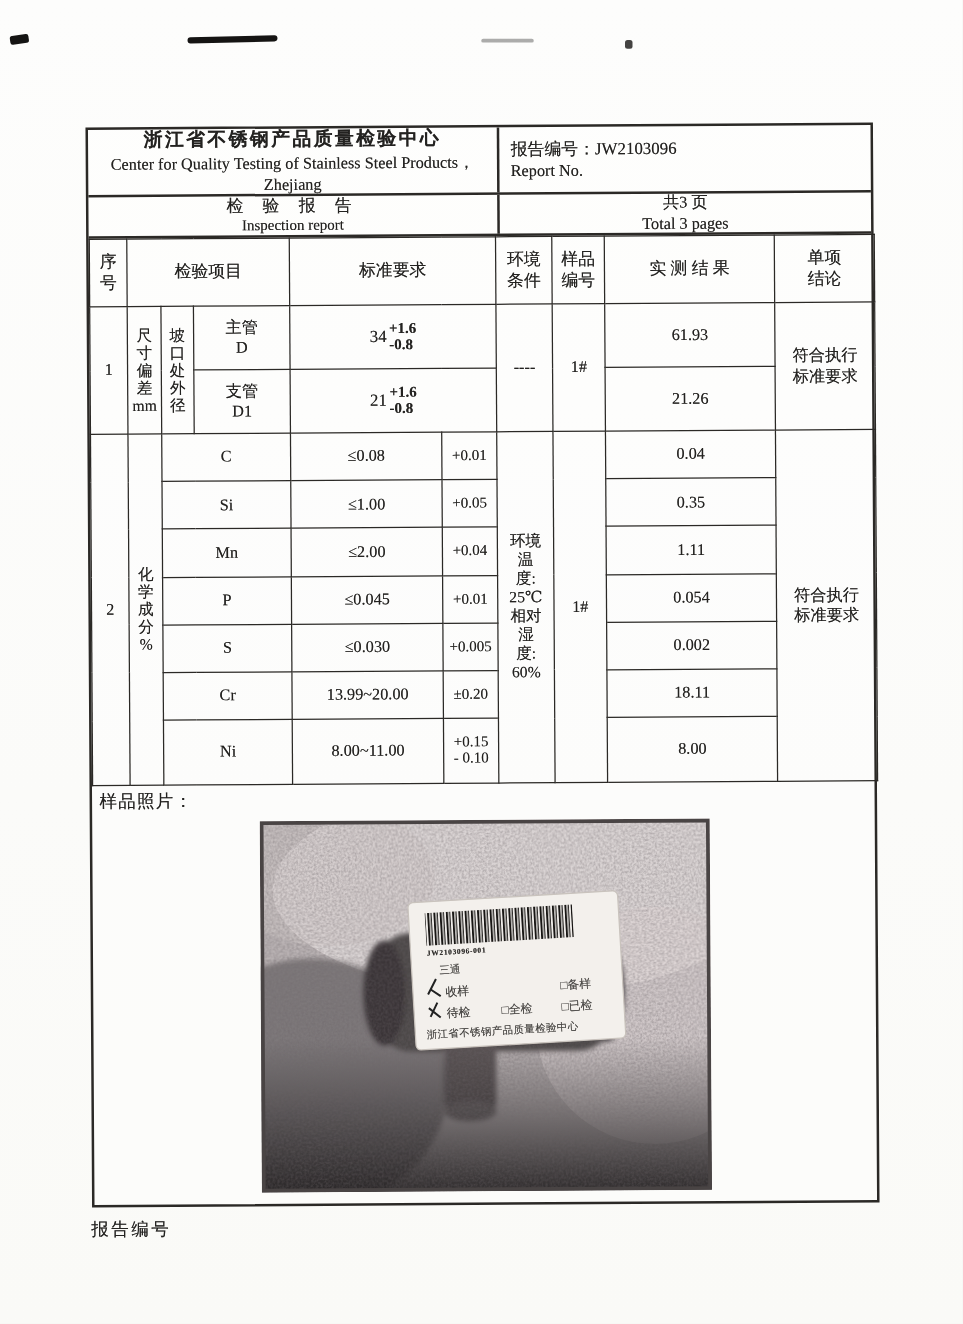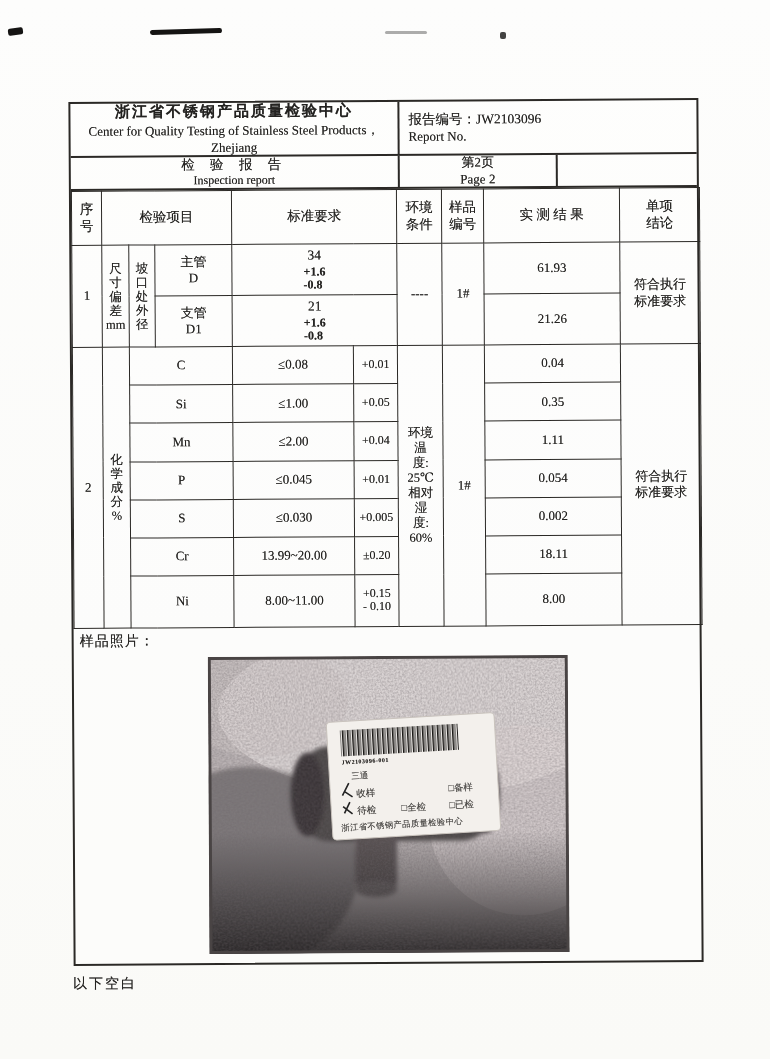--- a/index.html
+++ b/index.html
@@ -49,21 +49,21 @@
   }
   tr.rh td { height:54px; font-size:13.5px; }
   tr.r51 td { height:51px; }
   tr.r31 td { height:31px; }
   tr.rni td { height:45px; }
   td.pre { white-space:pre-line; }
   td.vert { white-space:pre-line; font-size:12.5px; line-height:1.12; padding:0; }
   td.env  { font-size:12.5px; line-height:1.2; }
   td.tol  { font-size:12px; white-space:pre-line; line-height:1.1; padding:12px 1px; }
   td.concl{ white-space:pre-line; font-size:13px; }
-  .stdflex { display:flex; align-items:center; justify-content:center; gap:2px;flex-direction:column; }
+  .stdflex { display:flex; align-items:center; justify-content:center; gap:2px; }
   .stdflex .num { font-size:13.5px; }
   .tolstack { white-space:pre-line; font-size:12px; line-height:1.08; text-align:left;font-weight:bold; }
 
   .photo-sec { position:relative; height:384px; }
   .photo-cap { position:absolute; left:6px; top:4px; font-size:14px; letter-spacing:1px; }
   .photo-wrap { position:absolute; left:134px; top:29px; width:360px; height:297px; }
   svg text { font-family:"Liberation Serif","DejaVu Serif",serif; }
 
   .below-note { position:absolute; left:73px; top:975px; font-size:14px; letter-spacing:2px;
                 text-shadow:0 0 .5px rgba(20,18,16,.5); }
@@ -89,23 +89,23 @@
         <div class="repno-cn">报告编号：JW2103096</div>
         <div class="repno-en">Report No.</div>
       </div>
     </div>
 
     <div class="band band-b">
       <div class="cell title">
         <div class="title-cn">检 验 报 告</div>
         <div class="title-en">Inspection report</div>
       </div>
-      <div class="cell pg">
-        <div>第2页</div>
-        <div>Page 2</div>
+      <div class="cell tot">
+        <div>共3 页</div>
+        <div>Total 3 pages</div>
       </div>
     </div>
 
     <table>
       <colgroup>
         <col style="width:30px">
           <col style="width:27px">
           <col style="width:26px">
         <col style="width:77px">
           <col style="width:121px">
@@ -290,14 +290,14 @@
             <path d="M13 92 l6 -11 M12 85 l9 8" stroke="#222" stroke-width="1.6" fill="none"></path>
             <text x="9" y="109" font-size="8.3" fill="#343230" opacity="0.9" letter-spacing="0.4">浙江省不锈钢产品质量检验中心</text>
           </g>
 
           <rect x="1.5" y="1.5" width="357" height="294" fill="none" stroke="#494444" stroke-width="3"></rect>
         </svg>
       </div>
     </div>
   </div>
 
-  <div class="below-note">以下空白</div>
+  <div class="below-note">报告编号</div>
 </div>
 
 </body></html>

